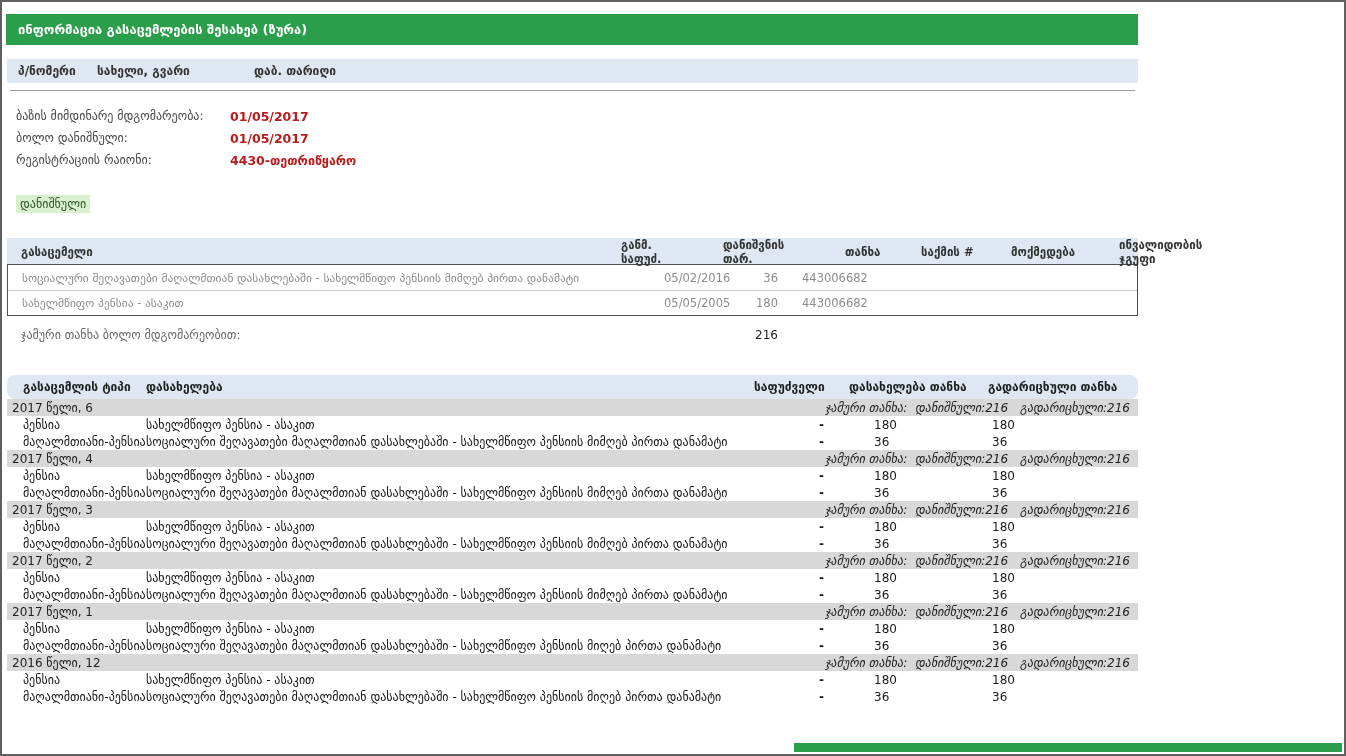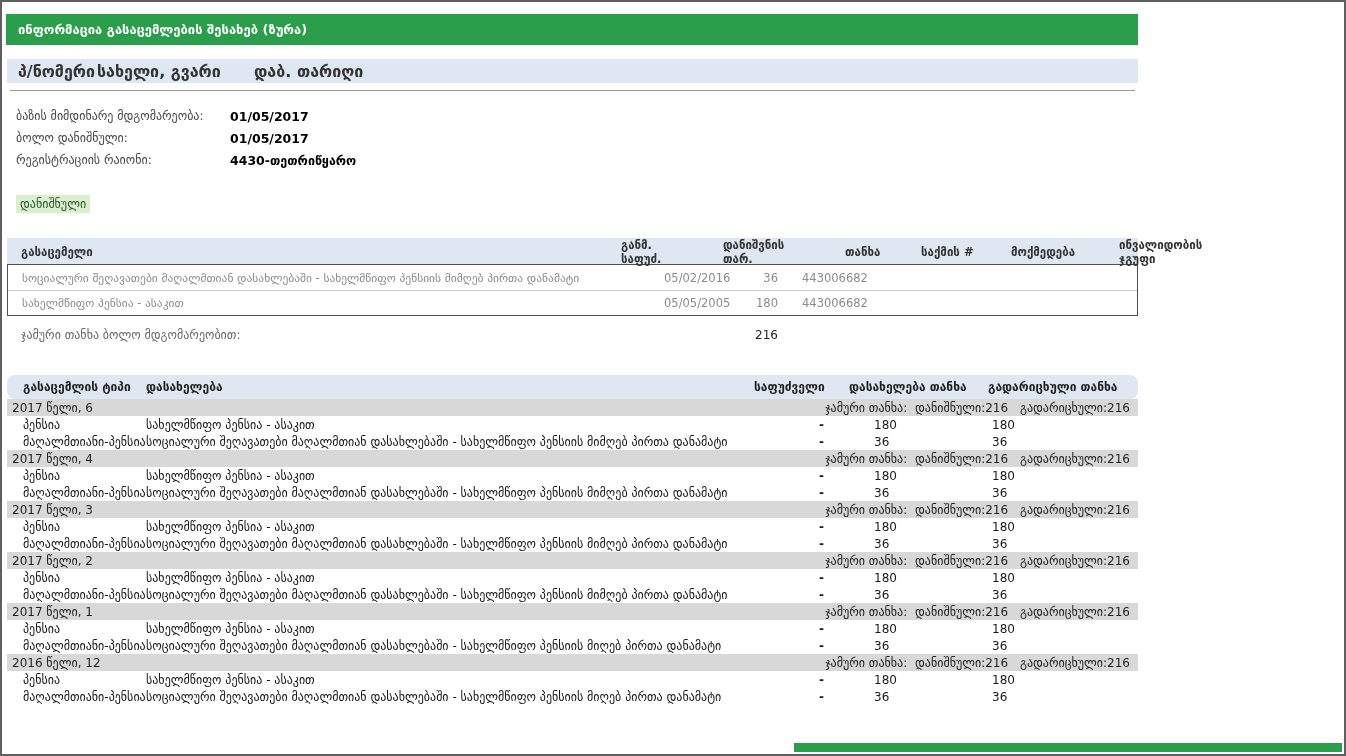--- a/index.html
+++ b/index.html
@@ -14,34 +14,34 @@
   }
   body { width:1346px; height:756px; background:#fff; font-family:"DejaVu Sans", sans-serif; color:#222; }
   .screen { position:relative; width:1346px; height:756px; border:2px solid #5f5f5f; background:#fff; overflow:hidden; }
 
   .titlebar { position:absolute; left:4px; top:12px; width:1132px; height:31px; background:var(--header-green);
               color:#fff; font-weight:bold; font-size:13px; display:flex; align-items:center; padding-left:12px; }
 
   .content { position:absolute; left:5px; top:35px; width:1131px; }
 
   .person-head { margin-top:22px; height:24px; background:var(--table-header-bg); display:flex; align-items:center;
-                 font-weight:bold; font-size:16px; color:#333; padding-left:11px; }
+                 font-weight:bold; font-size:12px; color:#333; padding-left:11px; }
   .ph-id { width:79px; } .ph-name { width:157px; }
 
   .person-row { height:28px; display:flex; align-items:center; font-size:12px; color:#3c3c3c; padding-left:5px; }
   .pid-cell { width:95px; }
   .pid { background:var(--highlight-yellow); color:var(--id-text); font-size:12.5px; padding:4px 5px; display:inline-block; }
   .pname { width:152px; }
 
   .rule { border:none; border-top:1px solid #9a9a9a; margin:7px 3px 0 3px; }
 
   .fields { margin-top:14px; font-size:12px; color:#4a4a4a; }
   .field { height:22px; display:flex; align-items:center; }
   .f-label { width:223px; padding-left:9px; }
-  .f-value { font-weight:bold; color:#000000; font-size:12.5px; }
+  .f-value { font-weight:bold; color:#b91c1c; font-size:12.5px; }
 
   .badge-row { margin-top:22px; height:18px; }
   .badge { margin-left:9px; background:var(--badge-bg); color:var(--badge-text); font-size:12px; padding:2px 4px; display:inline-block; }
 
   .assigned { margin-top:27px; }
   .agrid { display:grid; grid-template-columns:570px 72px 92px 46px 60px 78px 1fr; padding:0 14px; align-items:center; }
   .a-head { height:26px; background:var(--table-header-bg); font-weight:bold; font-size:11.5px; color:#333;gap:30px; }
   .a-box { border:1px solid #4f4f4f; }
   .arow { height:25px; font-size:11.5px; color:#8c8c8c; }
   .arow + .arow { border-top:1px solid #c9c9c9; }
@@ -52,21 +52,21 @@
 
   .history { margin-top:27px; }
   .hgrid { display:grid; grid-template-columns:123px 1fr 70px 150px 150px; padding:0 14px 0 16px; align-items:center;border-radius:8px; }
   .h-head { height:24px; background:var(--table-header-bg); font-weight:bold; font-size:12px; color:#1f1f1f; }
   .hh-basis { text-align:right; }
   .hh-asg { padding-left:25px; white-space:nowrap; }
   .hh-trf { padding-left:14px; white-space:nowrap; }
 
   .month-head { height:17px; background:var(--month-row-bg); display:flex; align-items:center;
                 justify-content:space-between; padding:0 8px 0 5px; font-size:12px; color:#1f1f1f; }
-  .m-sum { white-space:nowrap; }
+  .m-sum { white-space:nowrap;font-style:italic; }
   .m-sum .s-lab { margin-right:4px; }
   .m-sum .s-asg { margin-right:8px; }
 
   .hrow { height:17px; font-size:12px; color:#1a1a1a; }
   .h-name { white-space:nowrap; overflow:visible; }
   .h-basis { text-align:right; font-weight:bold; }
   .h-asg { padding-left:50px; }
   .h-trf { padding-left:18px; }
 
   .bottom-bar { position:absolute; left:792px; right:2px; bottom:2px; height:9px; background:var(--header-green); }

